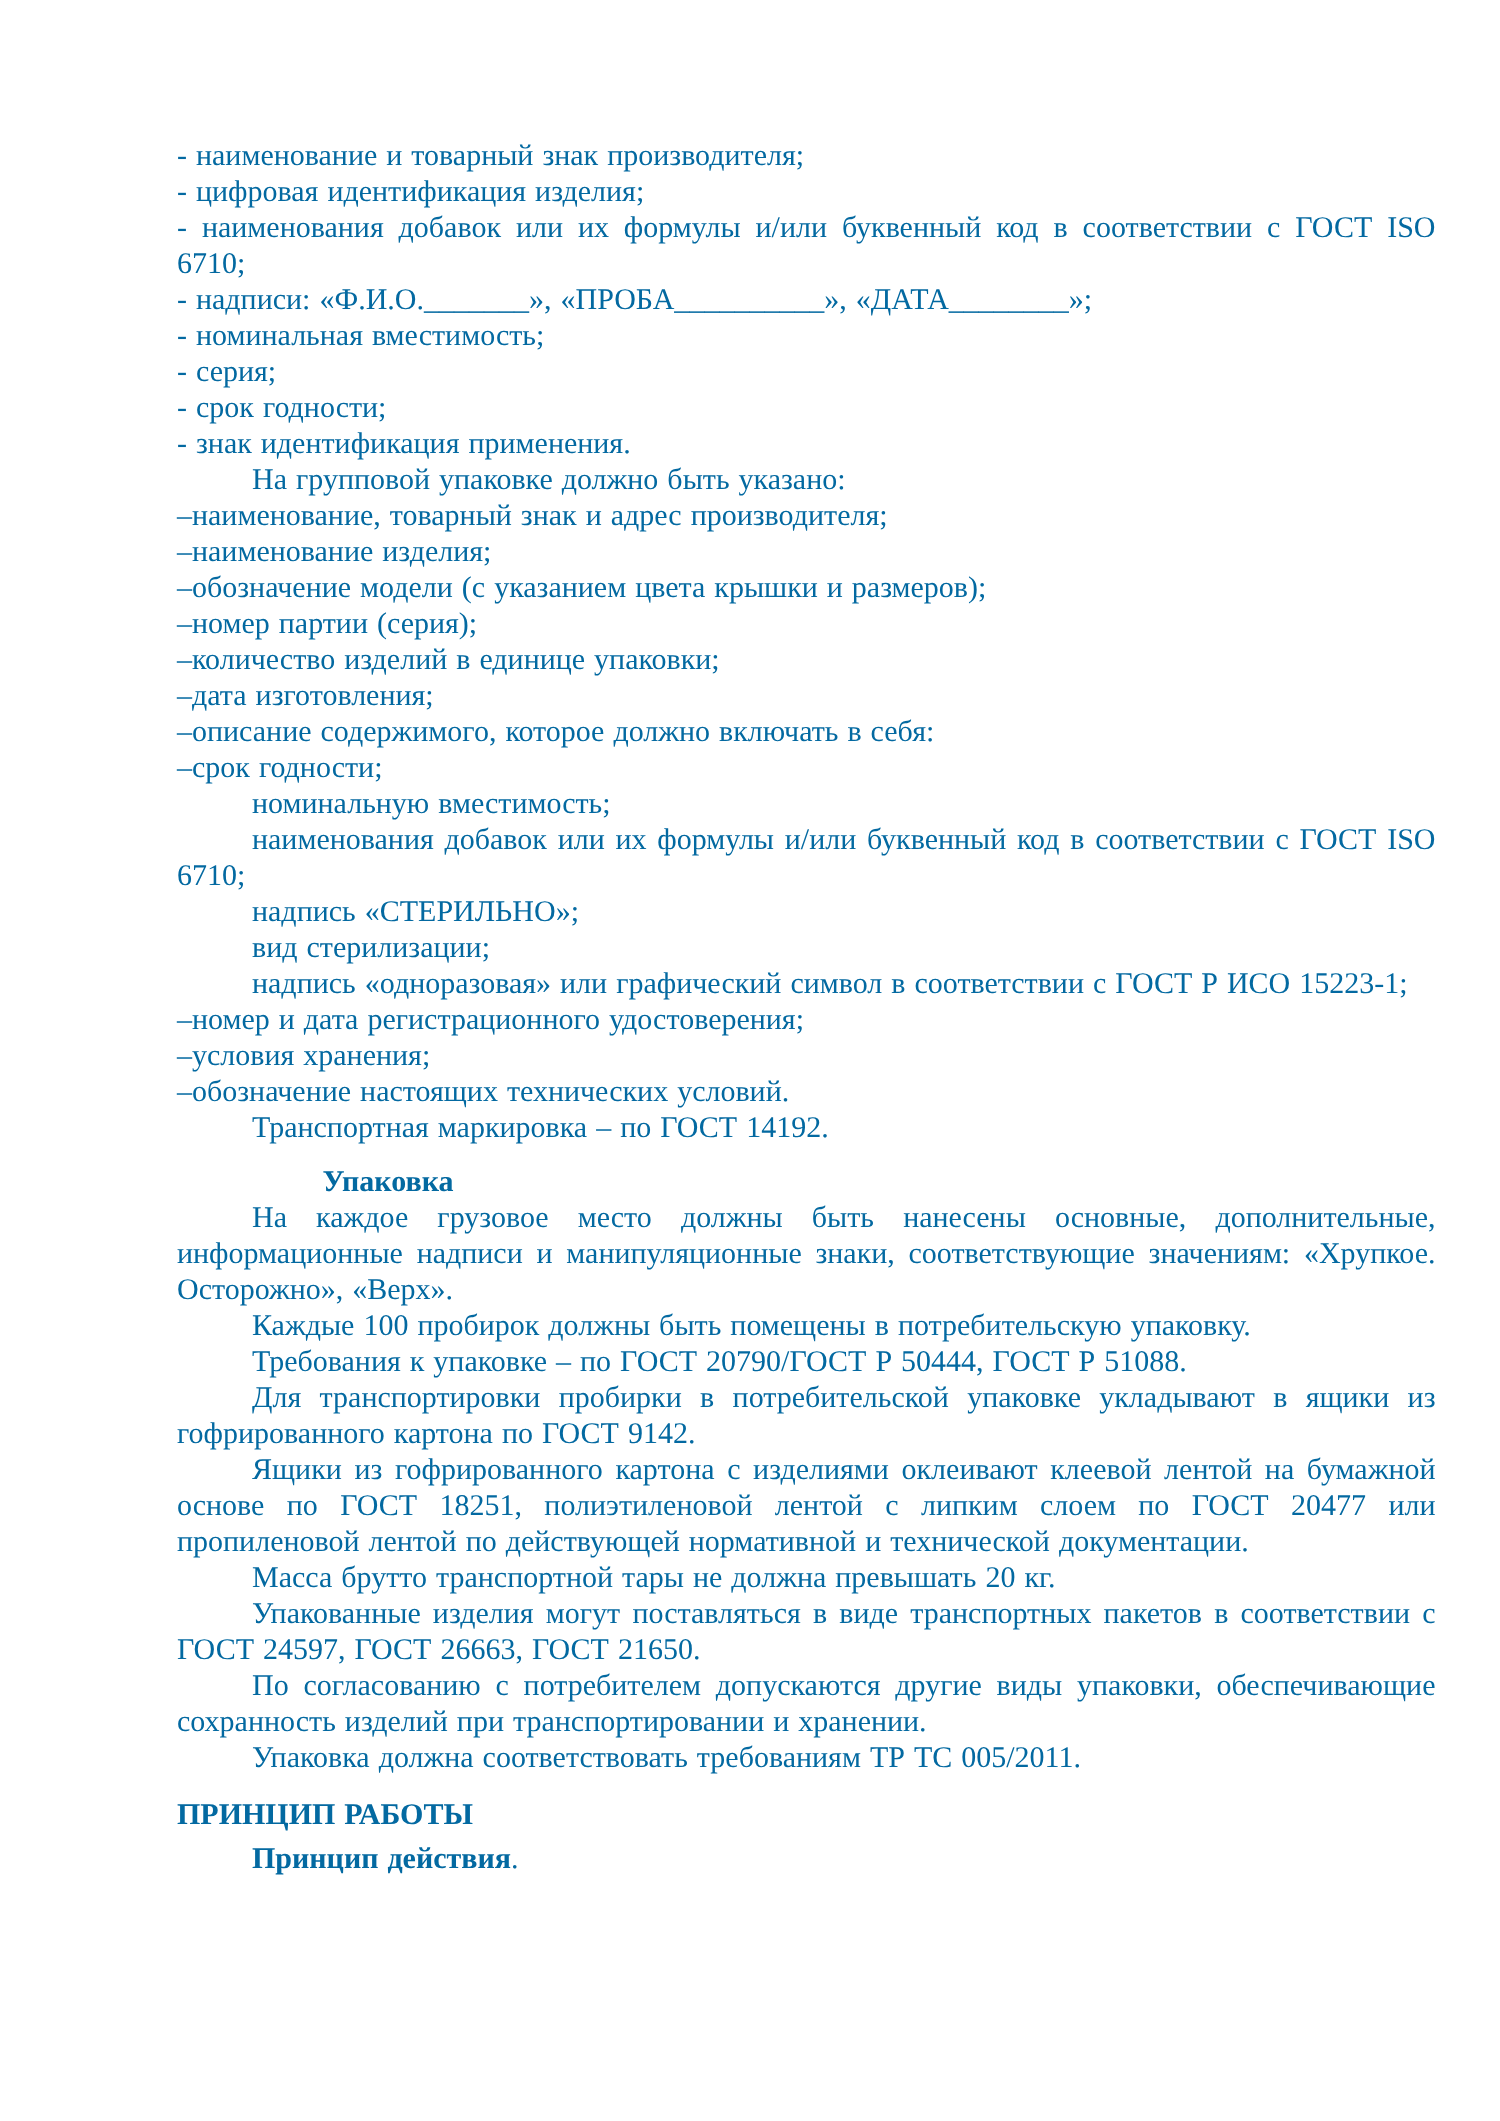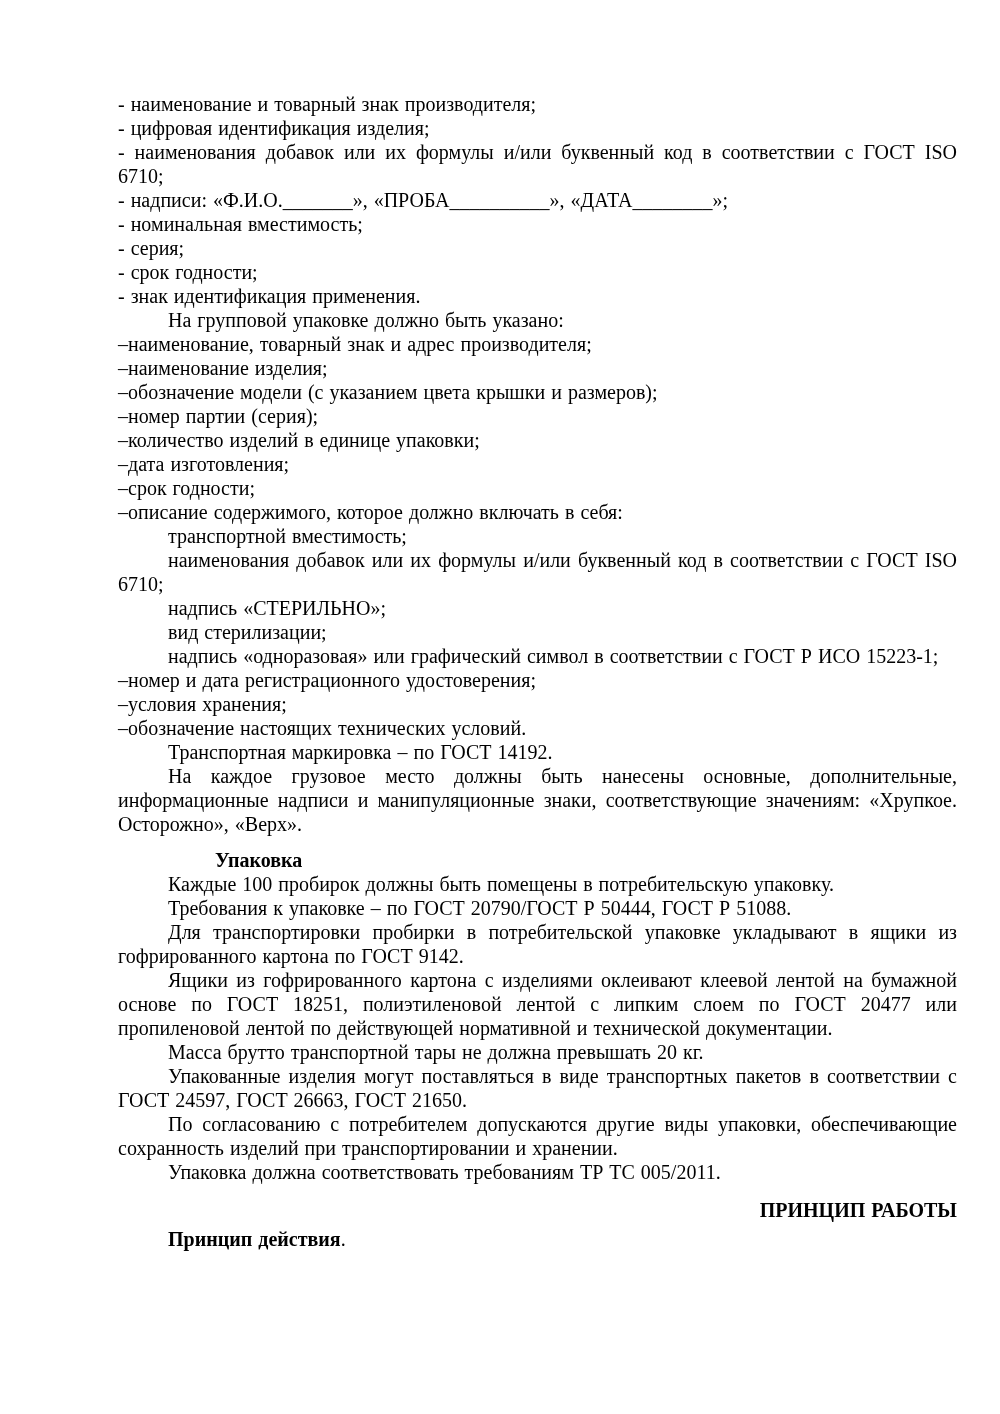--- a/index.html
+++ b/index.html
@@ -5,39 +5,39 @@
   html, body { margin: 0; padding: 0; background: #ffffff; }
   .page {
     position: relative;
     width: 1000px;
     height: 1414px;
     box-sizing: border-box;
     background: #ffffff;
     padding: 92px 43px 40px 118px;
     overflow: hidden;
     font-family: "Liberation Serif", "DejaVu Serif", serif;
-    color: #000000;
+    color: #0369a1;
   }
   p.line {
     margin: 0;
     padding: 0;
     font-size: 20px;
     line-height: 24px;
     word-spacing: 1px;
   }
   p.line.indent { text-indent: 50px; }
   p.line.justify { text-align: justify; }
   p.line.heading-indent {
     font-weight: bold;
     margin-left: 97px;
     margin-top: 12px;
   }
   p.line.heading-center {
     font-weight: bold;
-    text-align: right;
+    text-align: left;
     margin-top: 14px;
     margin-bottom: 5px;
   }
   p.line b { font-weight: bold; }
 </style>
 </head>
 <body>
 
 <div class="page">
   <div>
@@ -49,33 +49,33 @@
       <p class="line">- серия;</p>
       <p class="line">- срок годности;</p>
       <p class="line">- знак идентификация применения.</p>
       <p class="line indent">На групповой упаковке должно быть указано:</p>
       <p class="line">–наименование, товарный знак и адрес производителя;</p>
       <p class="line">–наименование изделия;</p>
       <p class="line">–обозначение модели (с указанием цвета крышки и размеров);</p>
       <p class="line">–номер партии (серия);</p>
       <p class="line">–количество изделий в единице упаковки;</p>
       <p class="line">–дата изготовления;</p>
+      <p class="line">–описание содержимого, которое должно включать в себя:</p>
       <p class="line">–срок годности;</p>
-      <p class="line">–описание содержимого, которое должно включать в себя:</p>
-      <p class="line indent">транспортной вместимость;</p>
+      <p class="line indent">номинальную вместимость;</p>
       <p class="line indent justify">наименования добавок или их формулы и/или буквенный код в соответствии с ГОСТ ISO 6710;</p>
       <p class="line indent">надпись «СТЕРИЛЬНО»;</p>
       <p class="line indent">вид стерилизации;</p>
       <p class="line indent justify">надпись «одноразовая» или графический символ в соответствии с ГОСТ Р ИСО 15223-1;</p>
       <p class="line">–номер и дата регистрационного удостоверения;</p>
       <p class="line">–условия хранения;</p>
       <p class="line">–обозначение настоящих технических условий.</p>
       <p class="line indent">Транспортная маркировка – по ГОСТ 14192.</p>
+      <p class="line heading-indent">Упаковка</p>
       <p class="line indent justify">На каждое грузовое место должны быть нанесены основные, дополнительные, информационные надписи и манипуляционные знаки, соответствующие значениям: «Хрупкое. Осторожно», «Верх».</p>
-      <p class="line heading-indent">Упаковка</p>
       <p class="line indent">Каждые 100 пробирок должны быть помещены в потребительскую упаковку.</p>
       <p class="line indent">Требования к упаковке – по ГОСТ 20790/ГОСТ Р 50444, ГОСТ Р 51088.</p>
       <p class="line indent justify">Для транспортировки пробирки в потребительской упаковке укладывают в ящики из гофрированного картона по ГОСТ 9142.</p>
       <p class="line indent justify">Ящики из гофрированного картона с изделиями оклеивают клеевой лентой на бумажной основе по ГОСТ 18251, полиэтиленовой лентой с липким слоем по ГОСТ 20477 или пропиленовой лентой по действующей нормативной и технической документации.</p>
       <p class="line indent">Масса брутто транспортной тары не должна превышать 20 кг.</p>
       <p class="line indent justify">Упакованные изделия могут поставляться в виде транспортных пакетов в соответствии с ГОСТ 24597, ГОСТ 26663, ГОСТ 21650.</p>
       <p class="line indent justify">По согласованию с потребителем допускаются другие виды упаковки, обеспечивающие сохранность изделий при транспортировании и хранении.</p>
       <p class="line indent">Упаковка должна соответствовать требованиям ТР ТС 005/2011.</p>
       <p class="line heading-center">ПРИНЦИП РАБОТЫ</p>
       <p class="line indent"><b>Принцип действия</b><span>.</span></p>

